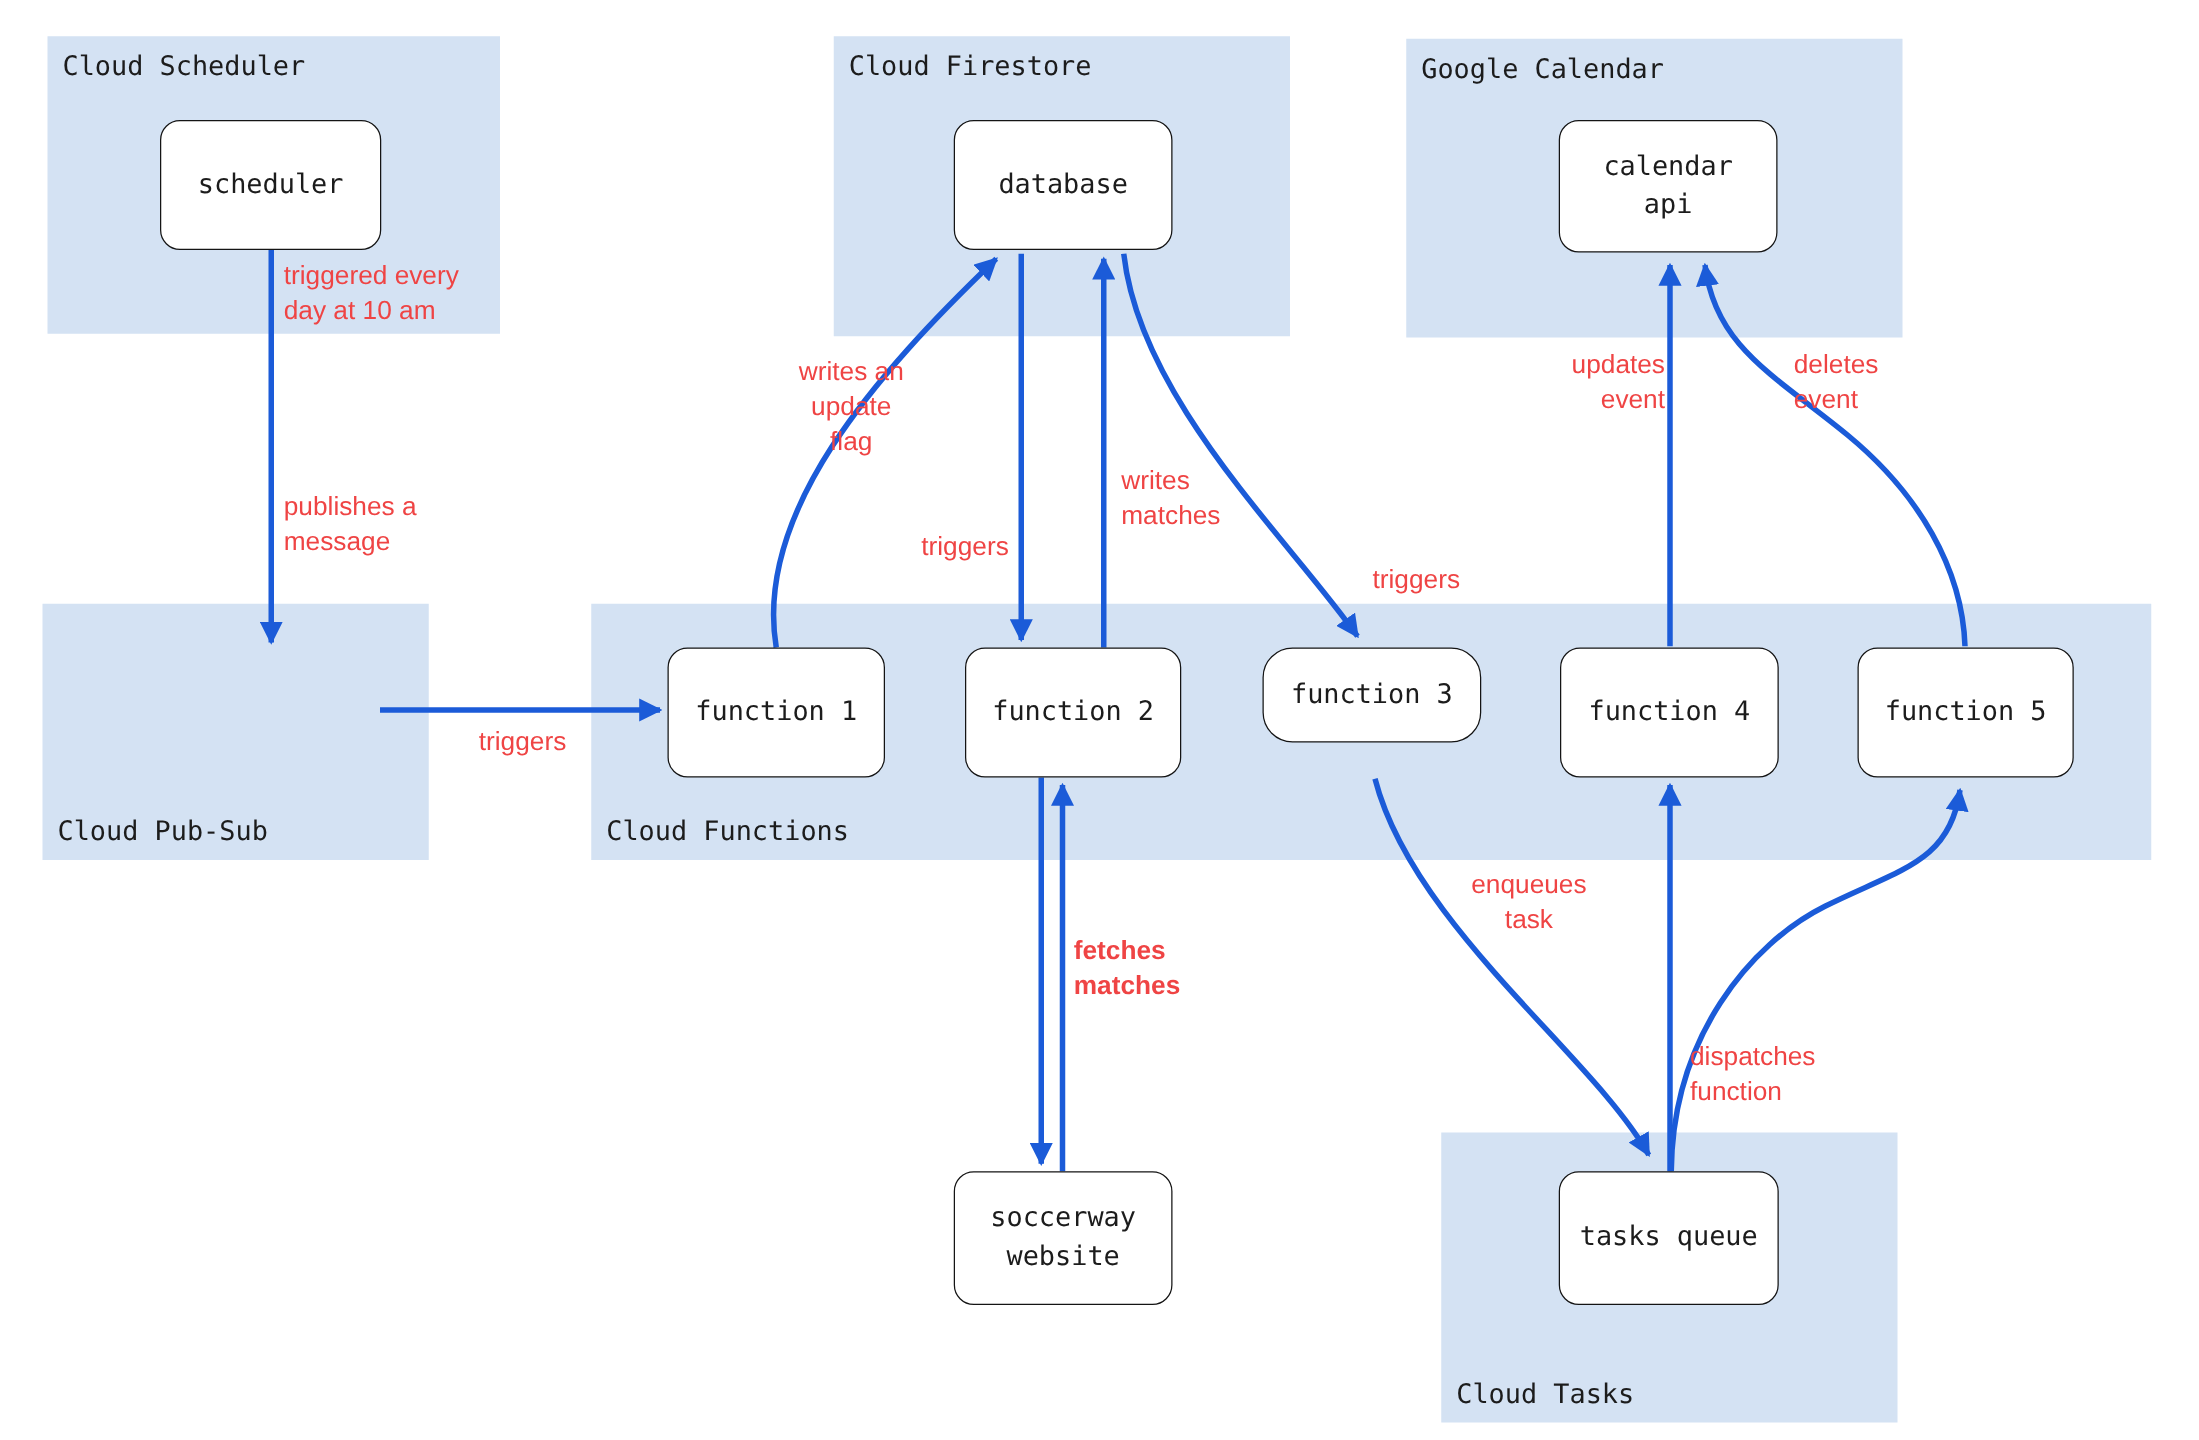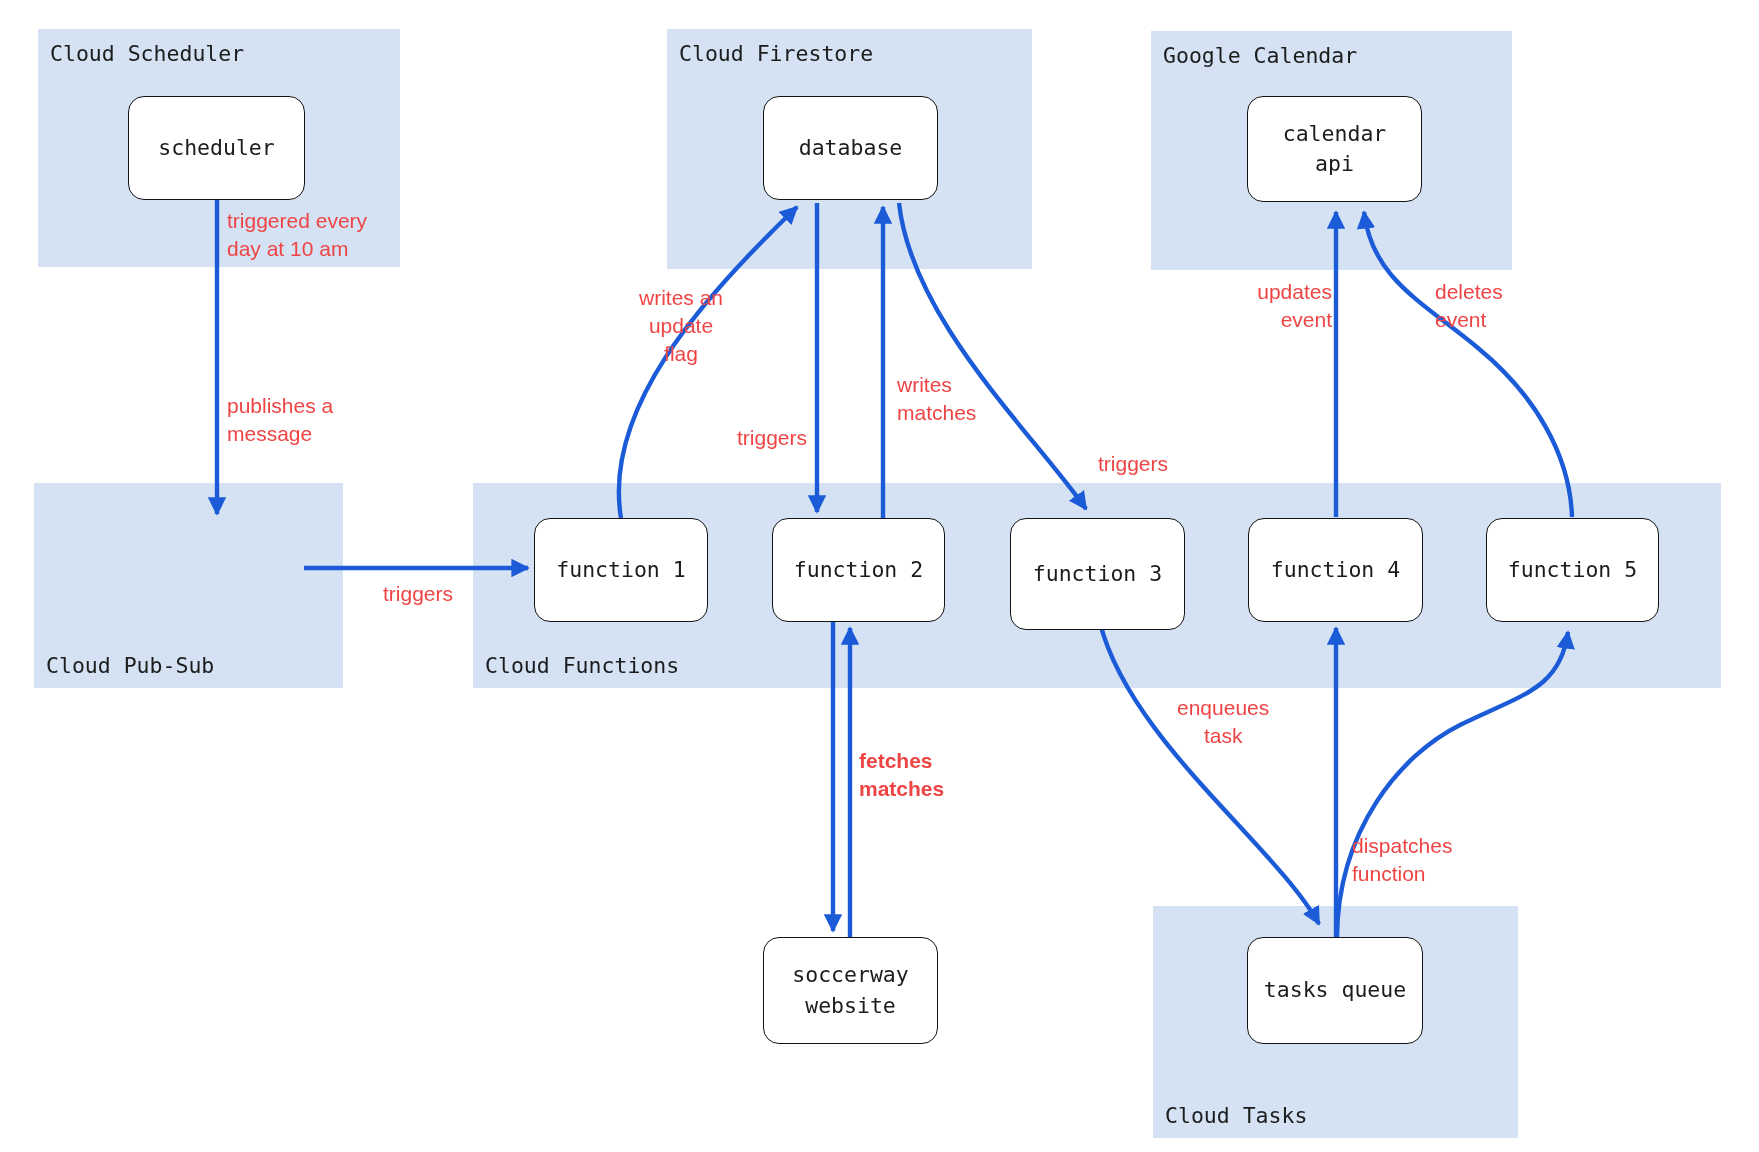--- a/index.html
+++ b/index.html
@@ -24,21 +24,21 @@
 <body>
 
 <div class="canvas">
 
   <div class="container" style="left:38px;top:29px;width:362px;height:238px;">
     <span class="clabel top">Cloud Scheduler</span>
   </div>
   <div class="container" style="left:667px;top:29px;width:365px;height:240px;">
     <span class="clabel top">Cloud Firestore</span>
   </div>
-  <div class="container" style="left:1151px;top:31px;width:361px;height:239px;">
+  <div class="container" style="left:1125px;top:31px;width:397px;height:239px;">
     <span class="clabel top">Google Calendar</span>
   </div>
   <div class="container" style="left:34px;top:483px;width:309px;height:205px;">
     <span class="clabel bottom">Cloud Pub-Sub</span>
   </div>
   <div class="container" style="left:473px;top:483px;width:1248px;height:205px;">
     <span class="clabel bottom">Cloud Functions</span>
   </div>
   <div class="container" style="left:1153px;top:906px;width:365px;height:232px;">
     <span class="clabel bottom">Cloud Tasks</span>
@@ -64,21 +64,21 @@
     <path d="M 1336 517 V 212" marker-end="url(#arrow)"></path>
     <path d="M 1572 517 C 1570 455 1535 395 1478 348 S 1372 278 1364 212" marker-end="url(#arrow)"></path>
   </svg>
 
   <div class="node" style="left:128px;top:96px;width:177px;height:104px;">scheduler</div>
   <div class="node" style="left:763px;top:96px;width:175px;height:104px;">database</div>
   <div class="node" style="left:1247px;top:96px;width:175px;height:106px;">calendar
 api</div>
   <div class="node" style="left:534px;top:518px;width:174px;height:104px;">function 1</div>
   <div class="node" style="left:772px;top:518px;width:173px;height:104px;">function 2</div>
-  <div class="node" style="left:1010px;top:518px;width:175px;height:112px;">function 3</div>
+  <div class="node" style="left:1010px;top:518px;width:175px;height:76px;border-radius:24px;">function 3</div>
   <div class="node" style="left:1248px;top:518px;width:175px;height:104px;">function 4</div>
   <div class="node" style="left:1486px;top:518px;width:173px;height:104px;">function 5</div>
   <div class="node" style="left:1247px;top:937px;width:176px;height:107px;">tasks queue</div>
   <div class="node" style="left:763px;top:937px;width:175px;height:107px;">soccerway
 website</div>
 
   <div class="elabel" style="left:227px;top:207px;">triggered every
 day at 10 am</div>
   <div class="elabel" style="left:227px;top:392px;">publishes a
 message</div>

